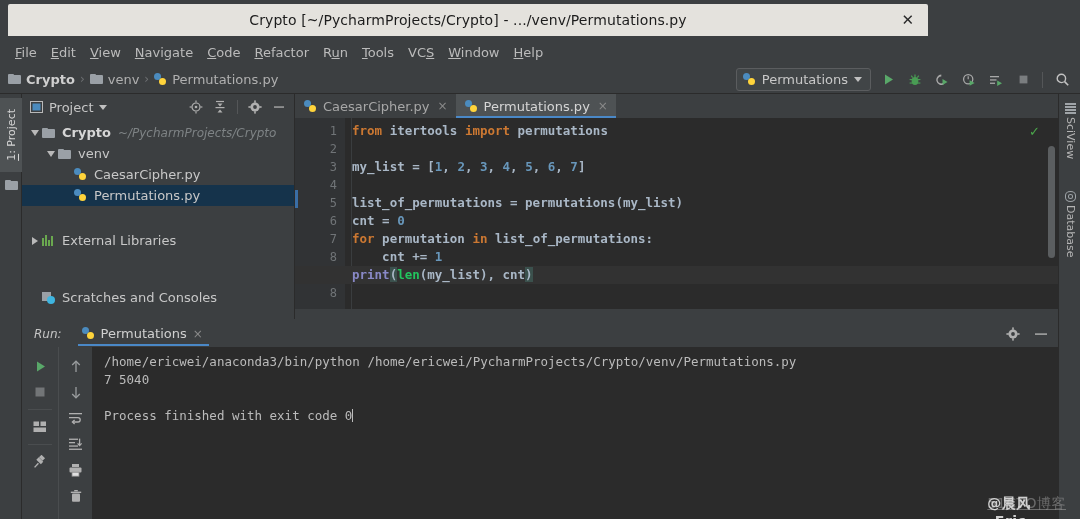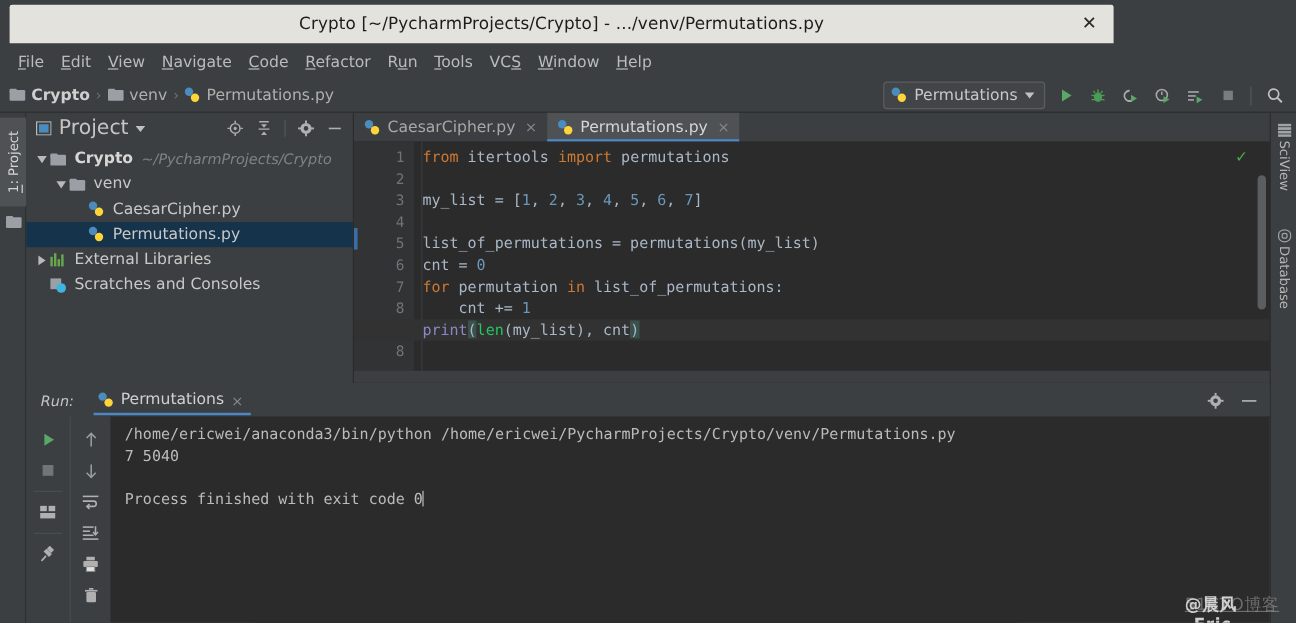--- a/index.html
+++ b/index.html
@@ -115,21 +115,21 @@
 
   
   .projpanel {
     position: absolute; left: 22px; top: 94px; width: 273px; height: 225px;
     background: #3c3f41; border-right: 1px solid #2b2b2b;
   }
   .proj-header {
     height: 26px; display: flex; align-items: center; padding: 0 6px 0 8px;
     gap: 6px;
   }
-  .proj-title { font-size: 17px; color: #c5c5c5; }
+  .proj-title { font-size: 13px; color: #c5c5c5; }
   .proj-header-spacer { flex: 1; }
   .hdr-ic { width: 18px; height: 18px; display:flex; align-items:center; justify-content:center; cursor:pointer; }
 
   .tree { padding-top: 2px; }
   .tnode {
     height: 21px; display: flex; align-items: center; font-size: 13px;
     color: #c8c8c8; cursor: default; padding-right: 4px; white-space: nowrap;
   }
   .tnode.selected { background: #15334b; }
   .arrow { width: 14px; display:flex; align-items:center; justify-content:center; flex: none; }
@@ -165,21 +165,21 @@
   .gutter .ln {
     position: absolute; right: 8px; font-family: "DejaVu Sans Mono", monospace;
     font-size: 12px; color: #707477; line-height: 18px; height: 18px;
   }
   .gutter-mark { position:absolute; left:0; width:3px; background:#3a6ea5; }
   .codelines {
     position: absolute; left: 57px; top: 0; right: 14px;
     font-family: "DejaVu Sans Mono", monospace; font-size: 12.5px; line-height: 18px;
     white-space: pre;
   }
-  .cl { height: 18px; }
+  .cl { height: 18px; font-weight: bold; }
   .cl.current { background: #323232; margin-left:-57px; padding-left:57px; margin-right:-14px; padding-right:14px; }
   .k-kw { color: #cc7832; }
   .k-def { color: #a9b7c6; }
   .k-num { color: #6897bb; }
   .k-fn { color: #8888c6; }
   .k-builtin { color: #22c55e; }
   .k-paren { background: #3b514d; color: #a9b7c6; }
   .vline { position: absolute; left: 56px; top: 0; bottom: 0; width: 1px; background: #3a3d3f; }
   .checkmark { position: absolute; right: 18px; top: 6px; color: #4ba84b; font-size: 13px; }
   .vscroll { position: absolute; right: 3px; top: 28px; width: 7px; height: 112px; background: #5b5e60; border-radius: 4px; }
@@ -413,33 +413,33 @@
           <span class="tlabel">CaesarCipher.py</span>
         </div>
         <div class="tnode selected" style="padding-left: 38px;">
           <span class="arrow"></span>
           <span class="ic pyfile-ic">
             <i class="pb p1"></i>
             <i class="pb p2"></i>
           </span>
           <span class="tlabel">Permutations.py</span>
         </div>
-        <div class="tnode" style="padding-left: 6px;">
+        <div class="tnode" style="padding-left: 6px; margin-top: 24px;">
           <span class="arrow">
             <i class="tri-r"></i>
           </span>
           <span class="libs-ic">
             <i style="left:0;height:8px"></i>
             <i style="left:3px;height:11px"></i>
             <i style="left:6px;height:6px"></i>
             <i style="left:9px;height:10px"></i>
           </span>
           <span class="tlabel">External Libraries</span>
         </div>
-        <div class="tnode" style="padding-left: 6px;">
+        <div class="tnode" style="padding-left: 6px; margin-top: 36px;">
           <span class="arrow"></span>
           <span class="scratch-ic">
             <span class="sq"></span>
             <span class="cir"></span>
           </span>
           <span class="tlabel">Scratches and Consoles</span>
         </div>
       </div>
   </div>
 

